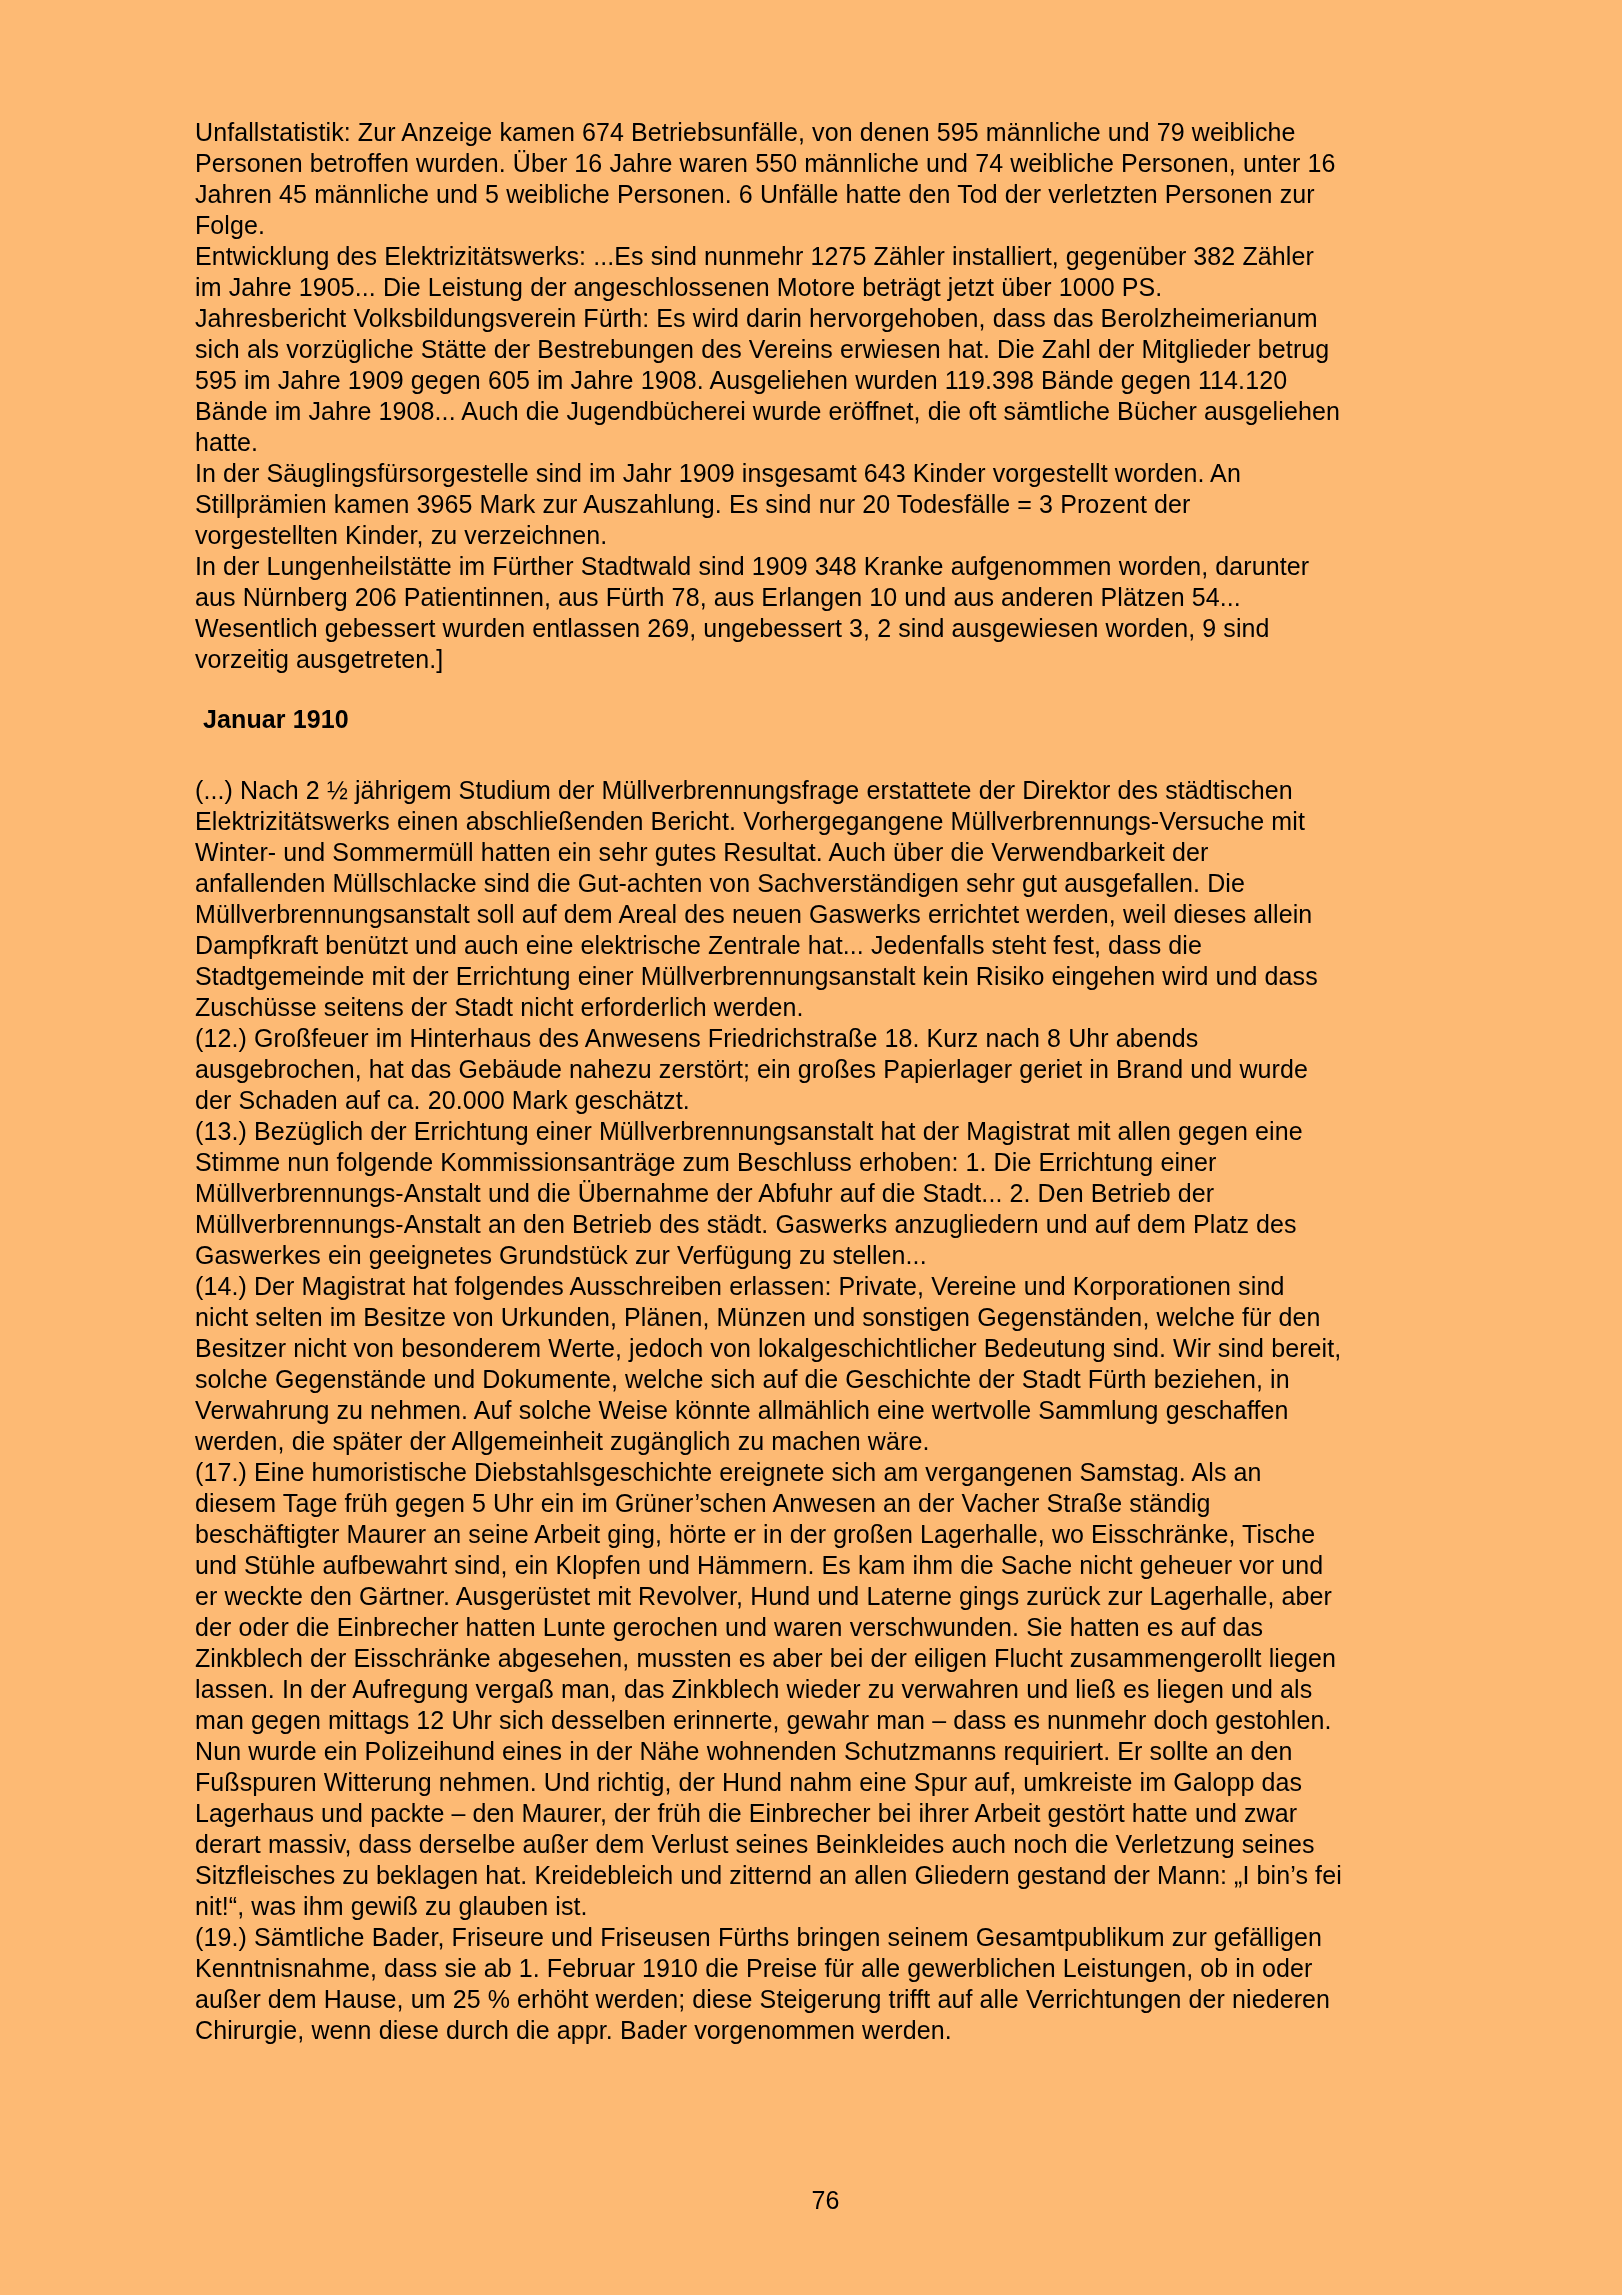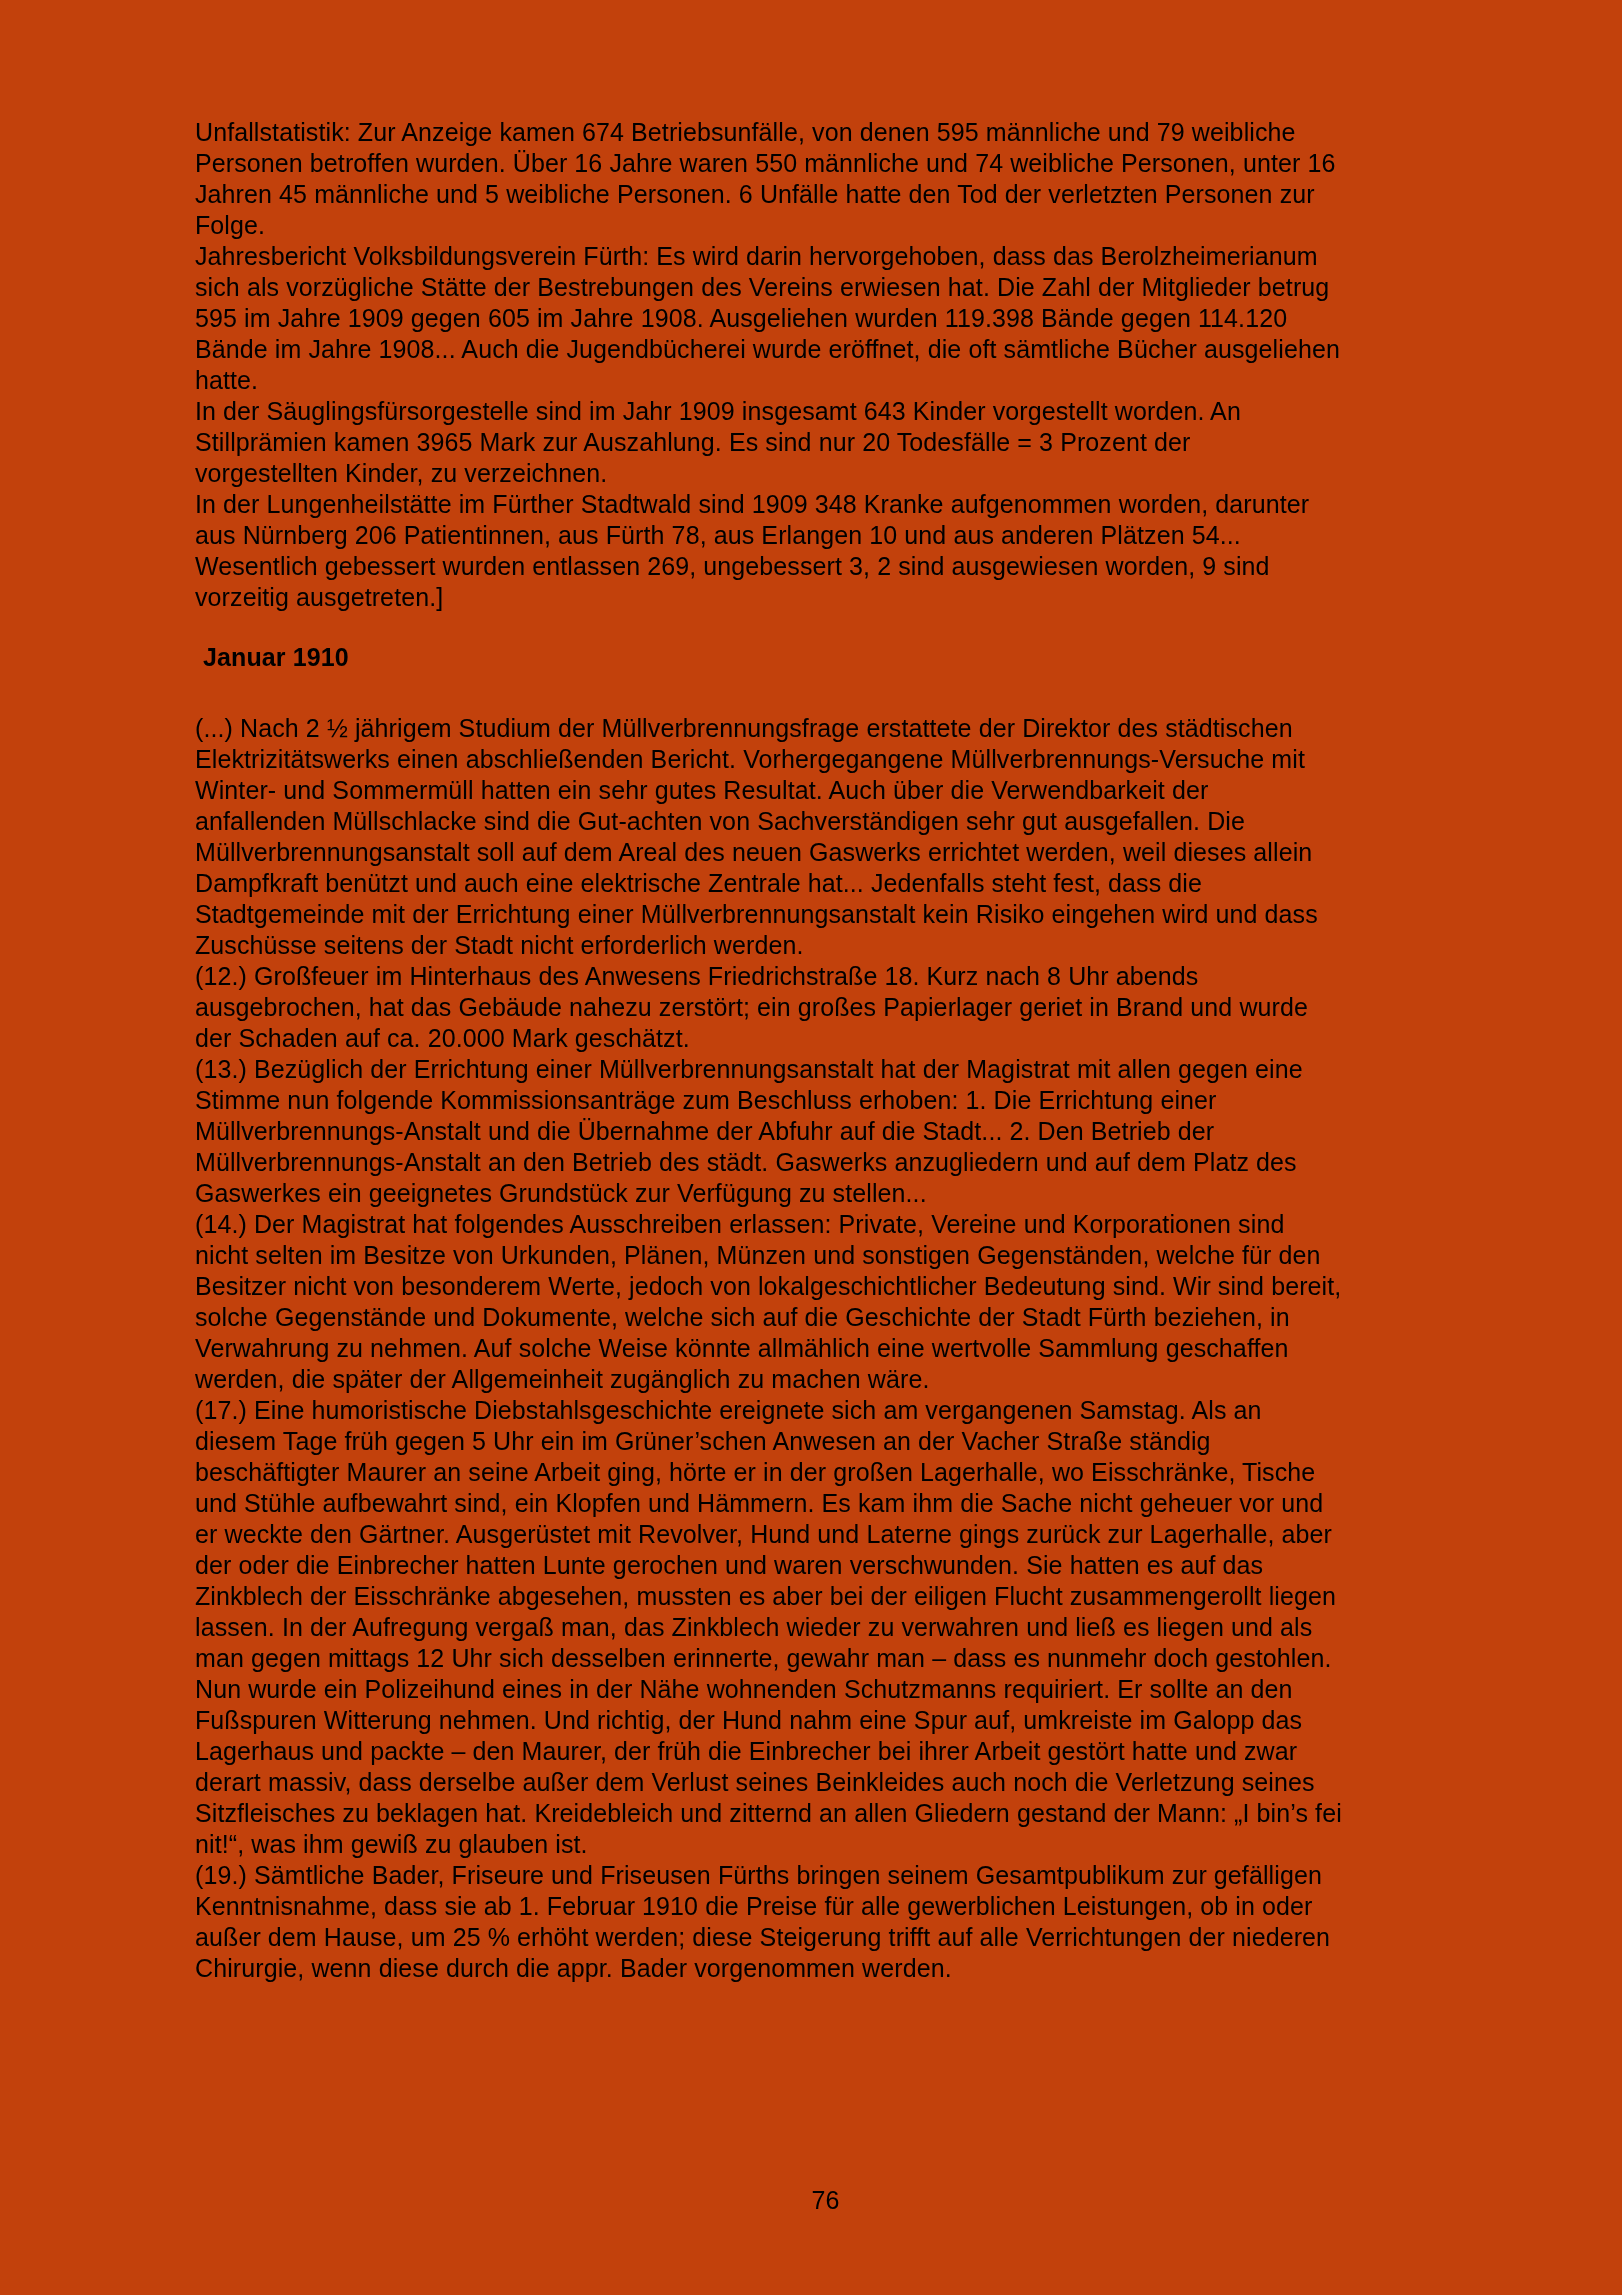--- a/index.html
+++ b/index.html
@@ -11,21 +11,21 @@
     height: 2295px;
     background: #ffffff;
     position: relative;
     overflow: hidden;
     font-family: "Liberation Sans", sans-serif;
     color: #000000;
   }
   .page {
     position: absolute;
     inset: 0;
-    background: #c2410c;
+    background: #fdba74;
   }
   .text-block {
     position: absolute;
     left: 195px;
     top: 117px;
     width: 1347px;
     font-size: 25px;
     line-height: 31px;
     letter-spacing: 0.1px;
   }
@@ -55,20 +55,22 @@
 </style>
 </head>
 <body>
 
 <div class="page">
   <div class="text-block">
       <p class="paragraph">Unfallstatistik: Zur Anzeige kamen 674 Betriebsunfälle, von denen 595 männliche und 79 weibliche
 Personen betroffen wurden. Über 16 Jahre waren 550 männliche und 74 weibliche Personen, unter 16
 Jahren 45 männliche und 5 weibliche Personen. 6 Unfälle hatte den Tod der verletzten Personen zur
 Folge.</p>
+      <p class="paragraph">Entwicklung des Elektrizitätswerks: ...Es sind nunmehr 1275 Zähler installiert, gegenüber 382 Zähler
+im Jahre 1905... Die Leistung der angeschlossenen Motore beträgt jetzt über 1000 PS.</p>
       <p class="paragraph">Jahresbericht Volksbildungsverein Fürth: Es wird darin hervorgehoben, dass das Berolzheimerianum
 sich als vorzügliche Stätte der Bestrebungen des Vereins erwiesen hat. Die Zahl der Mitglieder betrug
 595 im Jahre 1909 gegen 605 im Jahre 1908. Ausgeliehen wurden 119.398 Bände gegen 114.120
 Bände im Jahre 1908... Auch die Jugendbücherei wurde eröffnet, die oft sämtliche Bücher ausgeliehen
 hatte.</p>
       <p class="paragraph">In der Säuglingsfürsorgestelle sind im Jahr 1909 insgesamt 643 Kinder vorgestellt worden. An
 Stillprämien kamen 3965 Mark zur Auszahlung. Es sind nur 20 Todesfälle = 3 Prozent der
 vorgestellten Kinder, zu verzeichnen.</p>
       <p class="paragraph">In der Lungenheilstätte im Fürther Stadtwald sind 1909 348 Kranke aufgenommen worden, darunter
 aus Nürnberg 206 Patientinnen, aus Fürth 78, aus Erlangen 10 und aus anderen Plätzen 54...

